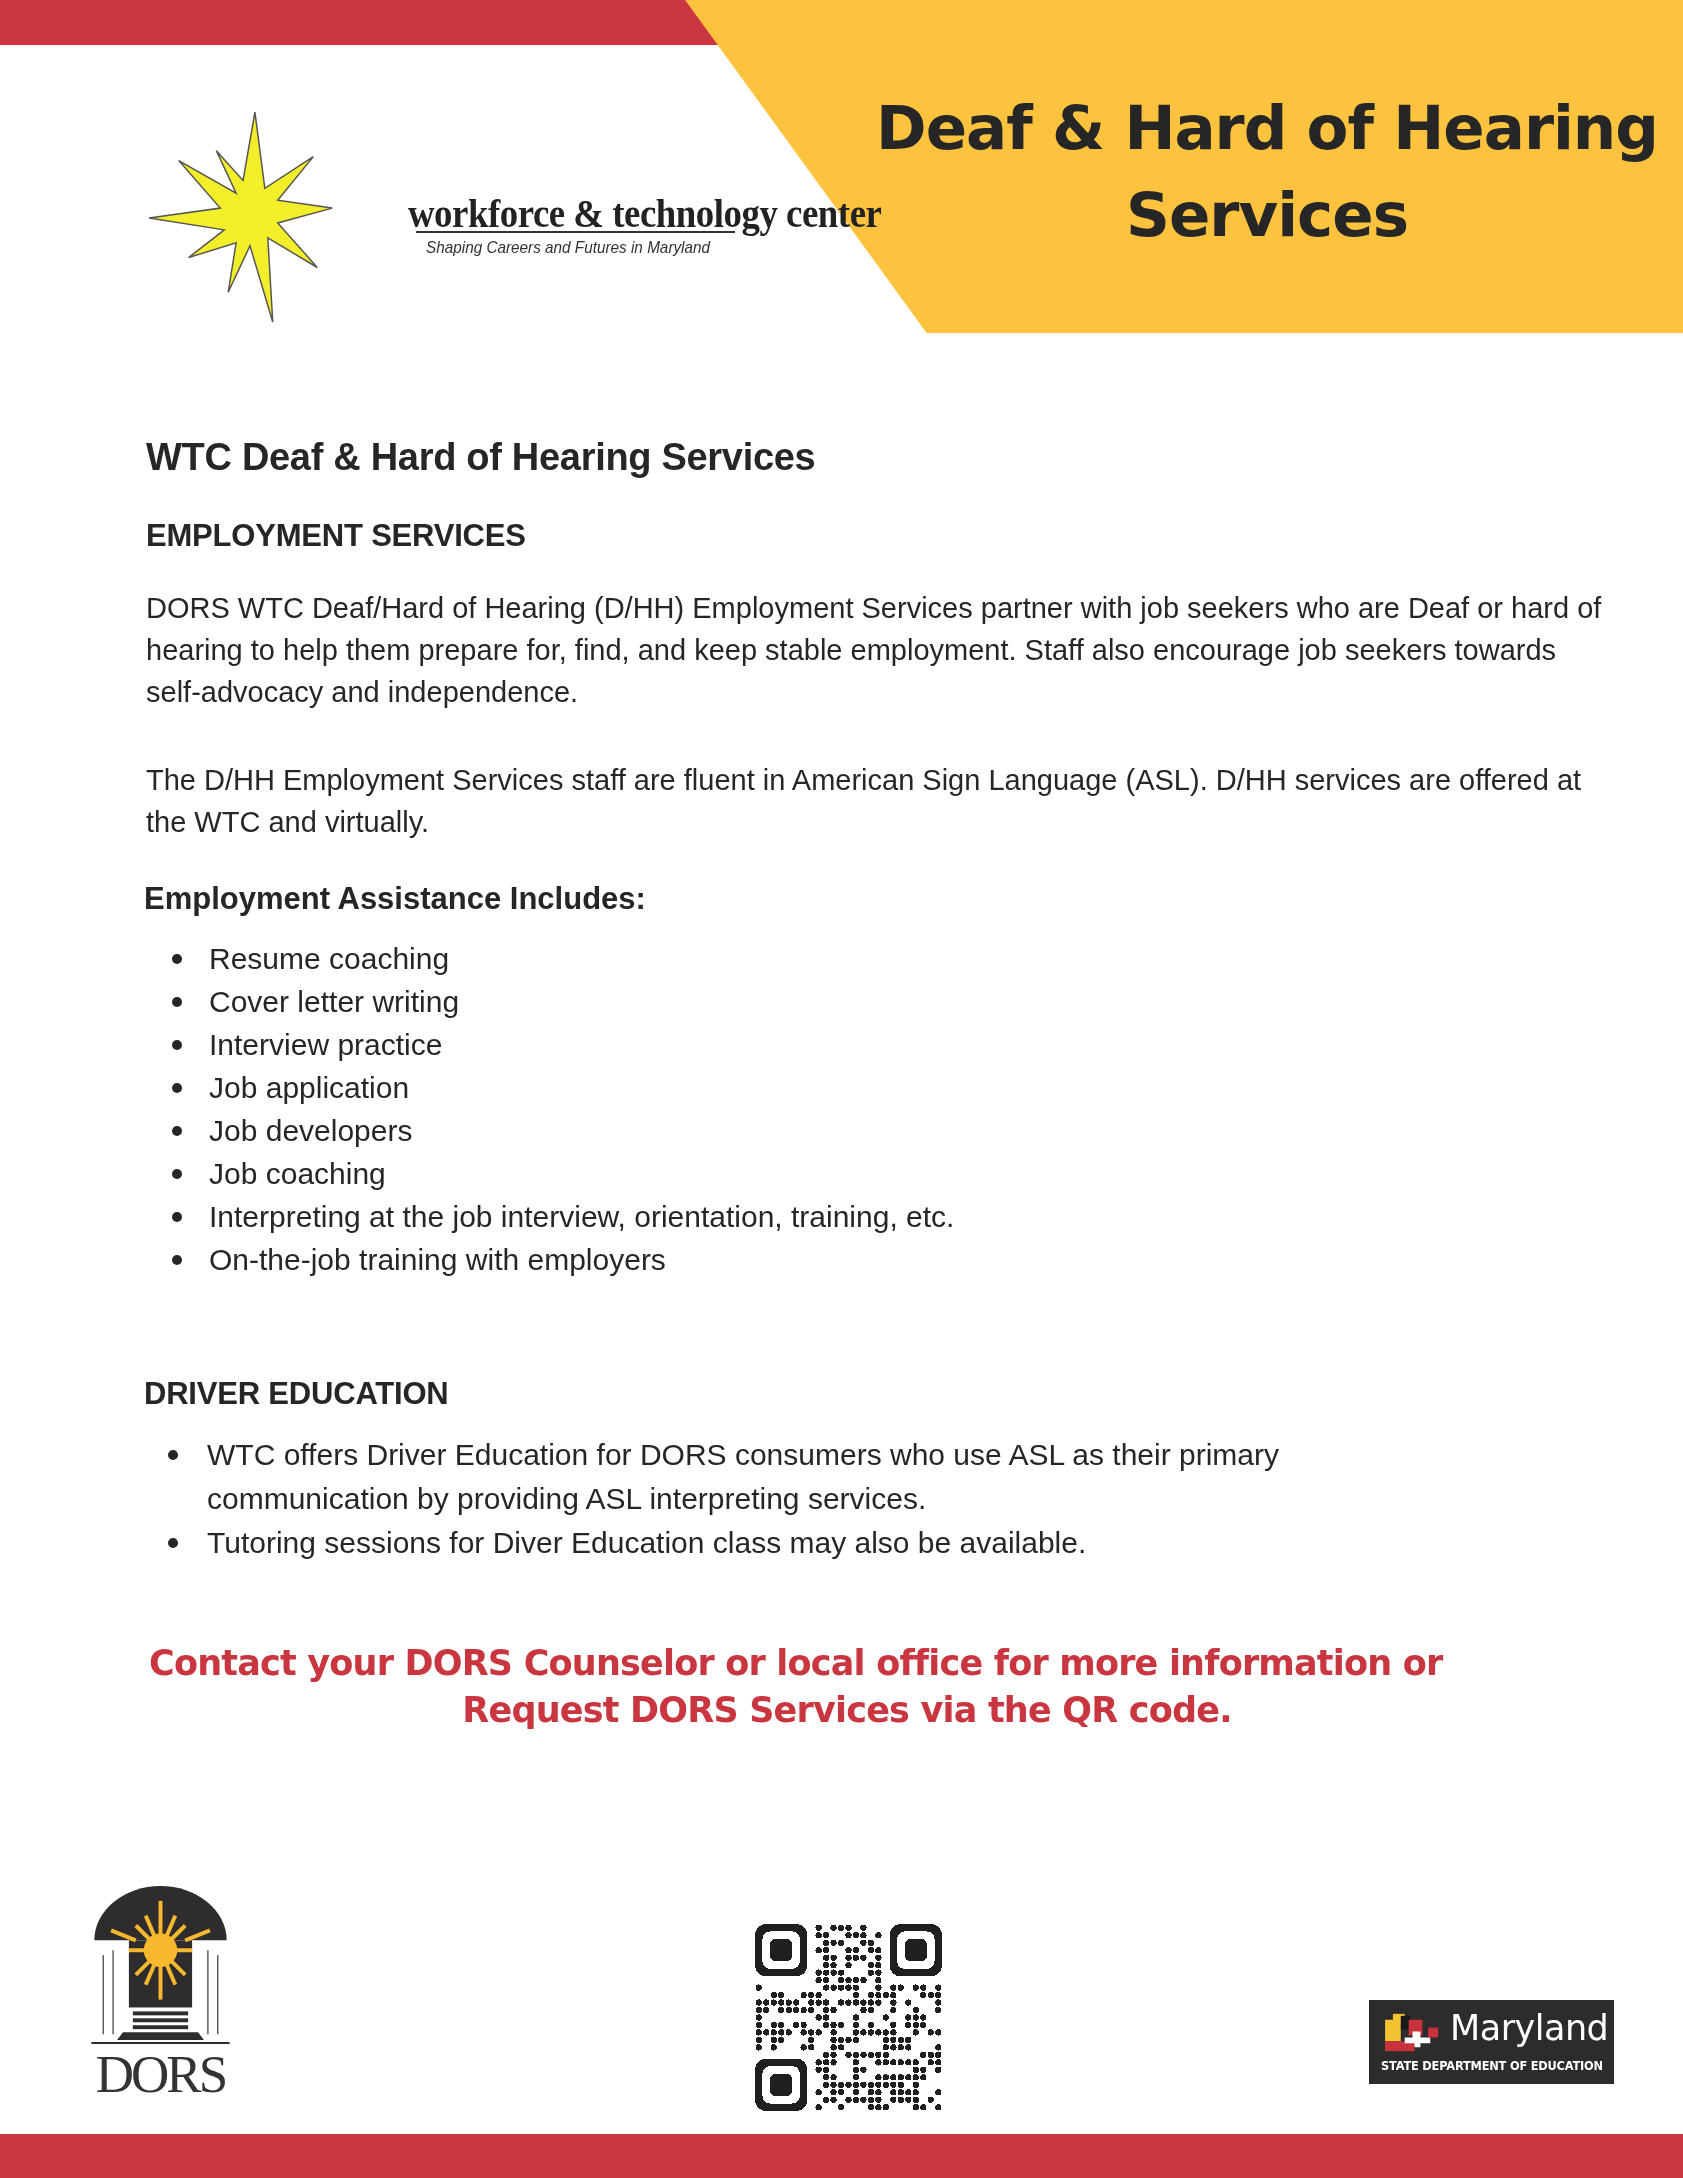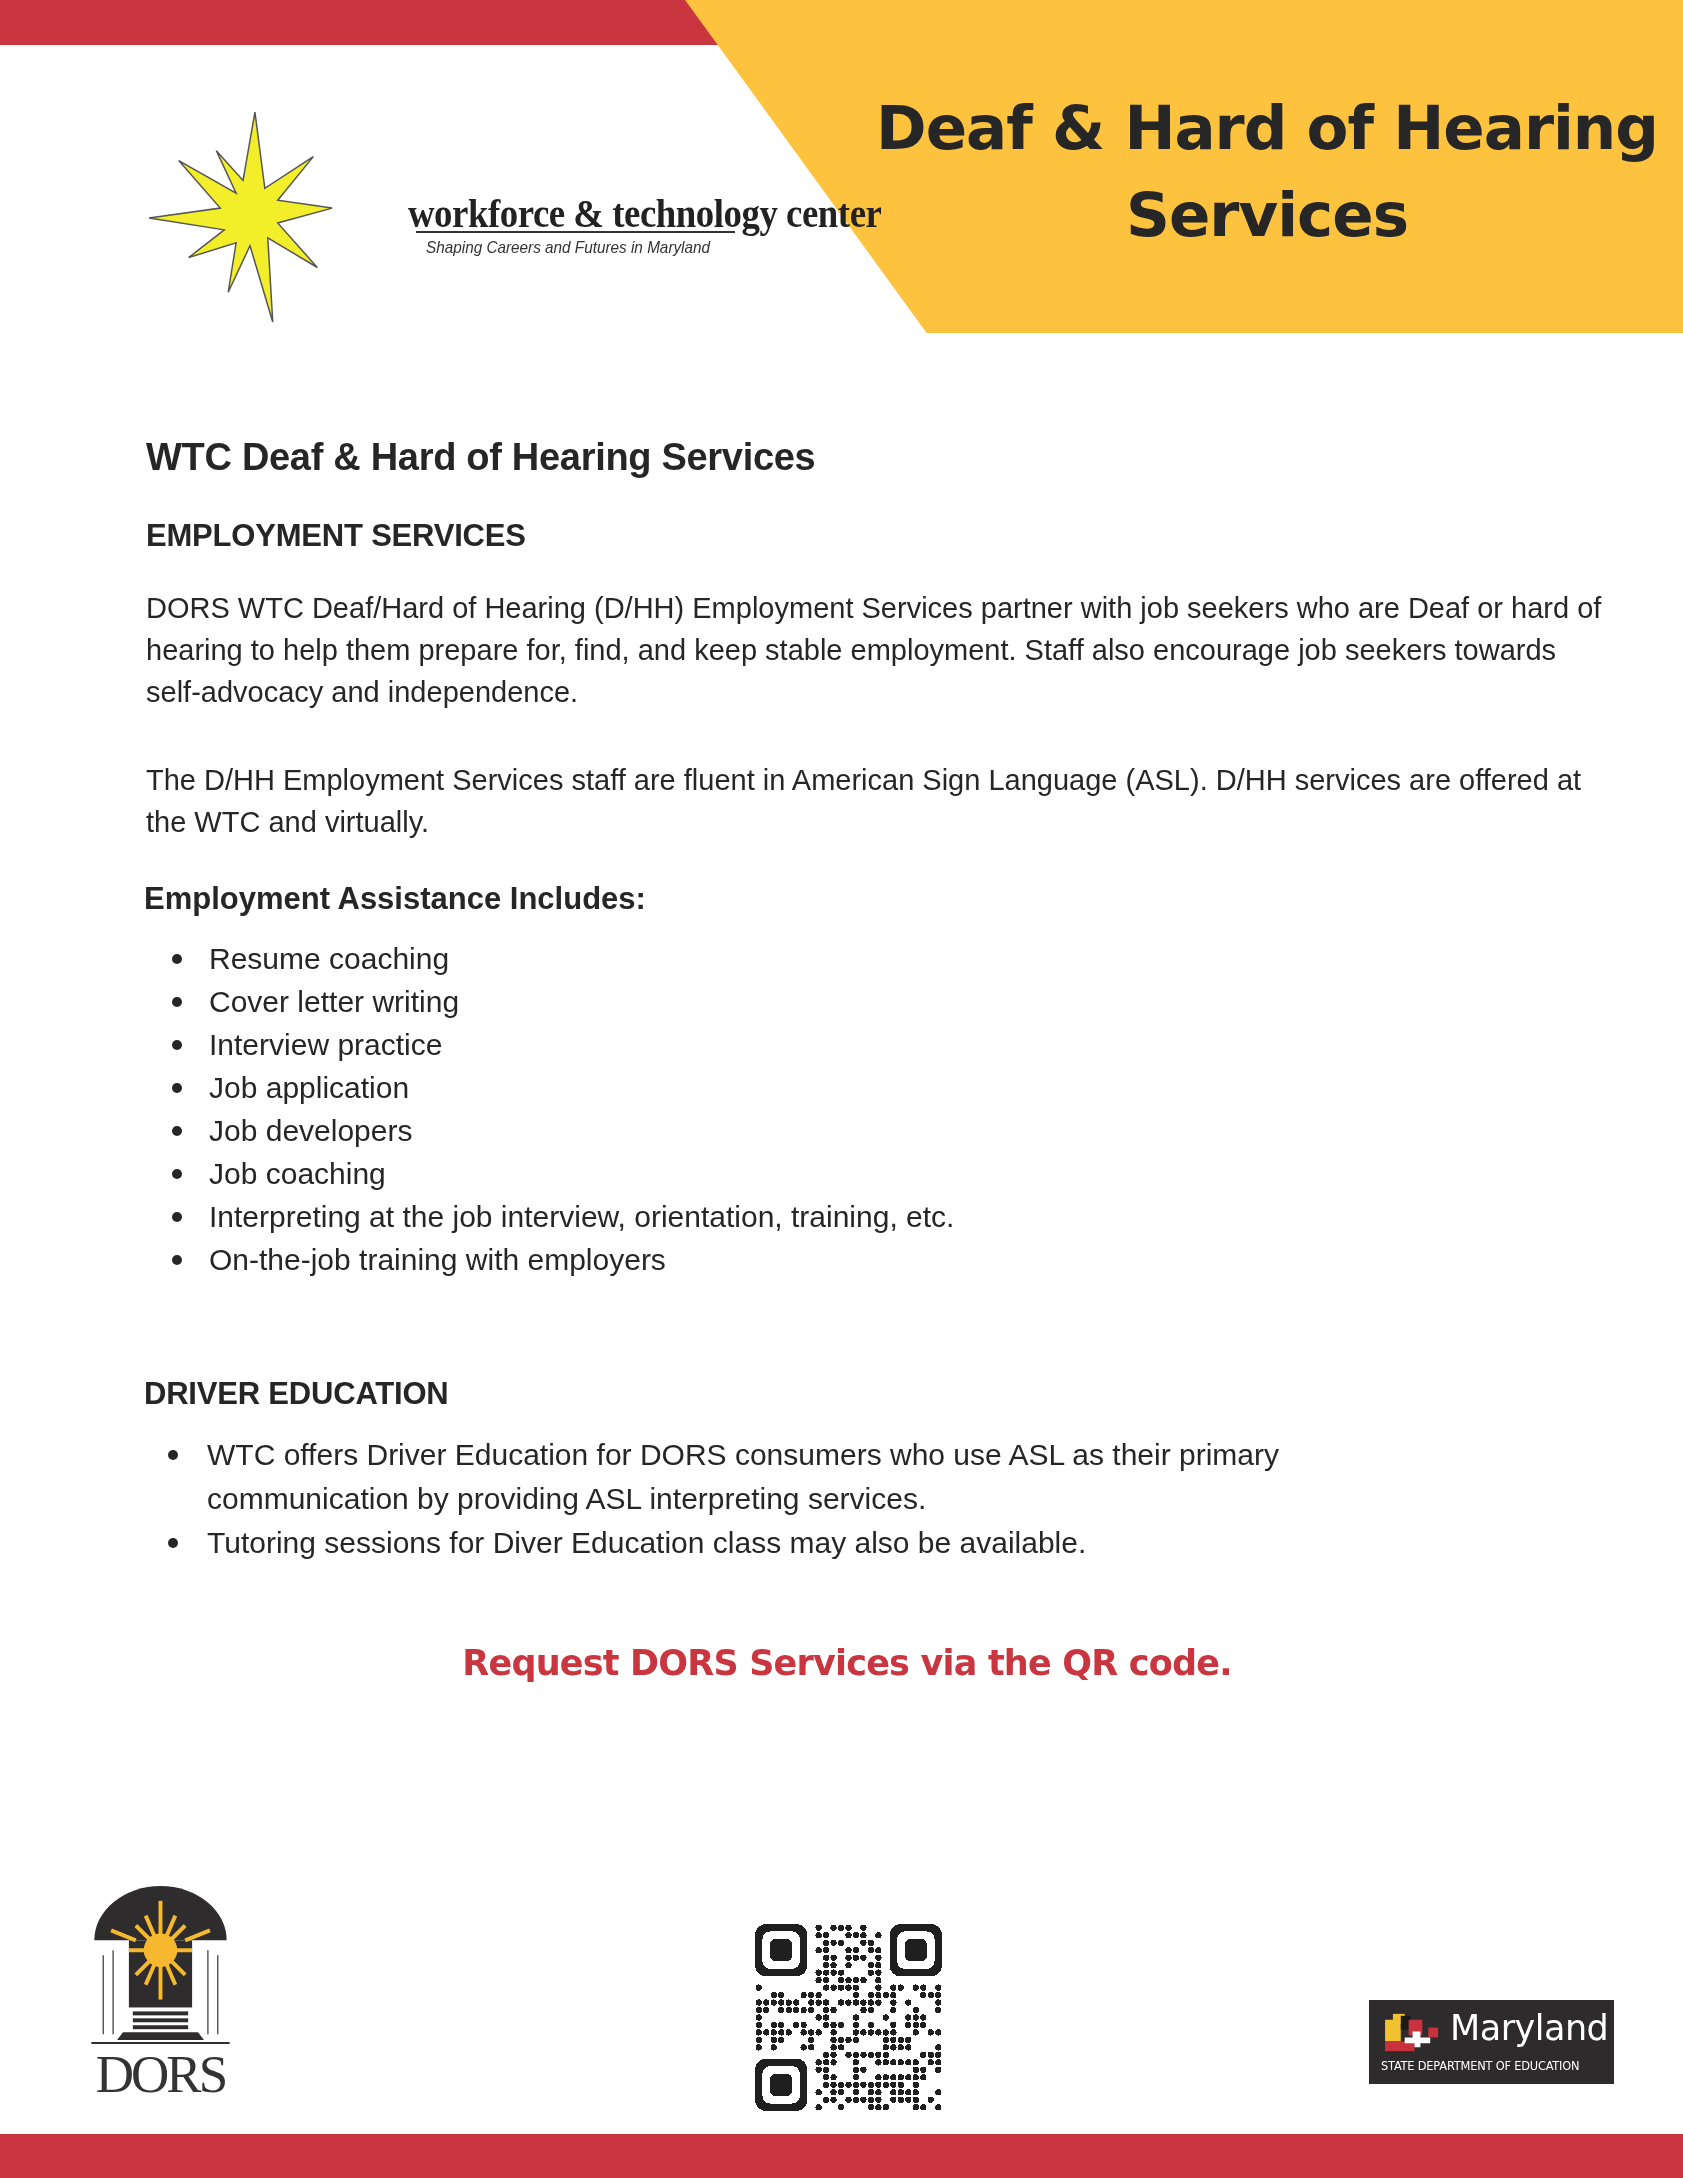--- a/index.html
+++ b/index.html
@@ -34,21 +34,21 @@
   .cta { position:absolute; left:129px; top:1640px; width:1436px; text-align:center; font-family:"DejaVu Sans", sans-serif;
          font-weight:bold; font-size:35px; line-height:47px; color:#c9363f; letter-spacing:-0.8px; }
   .cta span { display:block; }
   .cta .line1 { text-align:left; padding-left:20px; }
   .dors-logo { position:absolute; left:91px; top:1886px; width:139px; height:218px; }
   .dors-text { position:absolute; left:0; top:158px; width:139px; text-align:center; font-family:"Liberation Serif", serif;
                font-size:53px; color:#333; letter-spacing:-3px; }
   .qr { position:absolute; left:754px; top:1924px; width:189px; height:187px; }
   .msde-logo { position:absolute; left:1369px; top:2000px; width:245px; height:84px; background:#2d2b2b; }
   .msde-word { position:absolute; left:81px; top:8px; font-family:"DejaVu Sans", sans-serif; font-size:35px; color:#ffffff; letter-spacing:-0.5px; }
-  .msde-sub { position:absolute; left:12px; top:59px; font-family:"DejaVu Sans", sans-serif; font-weight:normal; font-size:11.4px; color:#ffffff; letter-spacing:-0.2px; white-space:nowrap; }
+  .msde-sub { position:absolute; left:12px; top:59px; font-family:"DejaVu Sans", sans-serif; font-weight:bold; font-size:11.4px; color:#ffffff; letter-spacing:-0.2px; white-space:nowrap; }
   .bottom-red { position:absolute; left:0; top:2134px; width:1683px; height:44px; background:#c9363f; }
 </style>
 </head>
 <body>
 
 <div class="top-red"></div>
 <div class="yellow-banner">
   <svg viewBox="0 0 1700 336" preserveAspectRatio="none">
     <polygon points="692,0 1700,0 1700,336 936,336" fill="#fdc23e"></polygon>
   </svg>
@@ -83,20 +83,21 @@
   <li><span class="bullet"></span><span>On-the-job training with employers</span></li>
 </ul>
 
 <h2 class="h2-driver">DRIVER EDUCATION</h2>
 <ul class="list-driver">
   <li><span class="bullet"></span><span>WTC offers Driver Education for DORS consumers who use ASL as their primary communication by providing ASL interpreting services.</span></li>
   <li><span class="bullet"></span><span>Tutoring sessions for Diver Education class may also be available.</span></li>
 </ul>
 
 <div class="cta">
+  <span class="line1">Contact your DORS Counselor or local office for more information or</span>
   <span class="line2">Request DORS Services via the QR code.</span>
 </div>
 
 <div class="dors-logo">
   <svg width="139" height="158" viewBox="0 0 140 160" style="position:absolute;left:0;top:0;">
     <path d="M3,55 A67,55 0 0 1 137,55 L137,55 L3,55 Z" fill="#2e2c2c"></path>
     <rect x="38" y="55" width="64" height="68" fill="#2e2c2c"></rect>
     <g stroke="#f5b82e" stroke-width="4">
       <line x1="70" y1="15" x2="70" y2="115"></line>
       <line x1="38" y1="65" x2="102" y2="65"></line>

